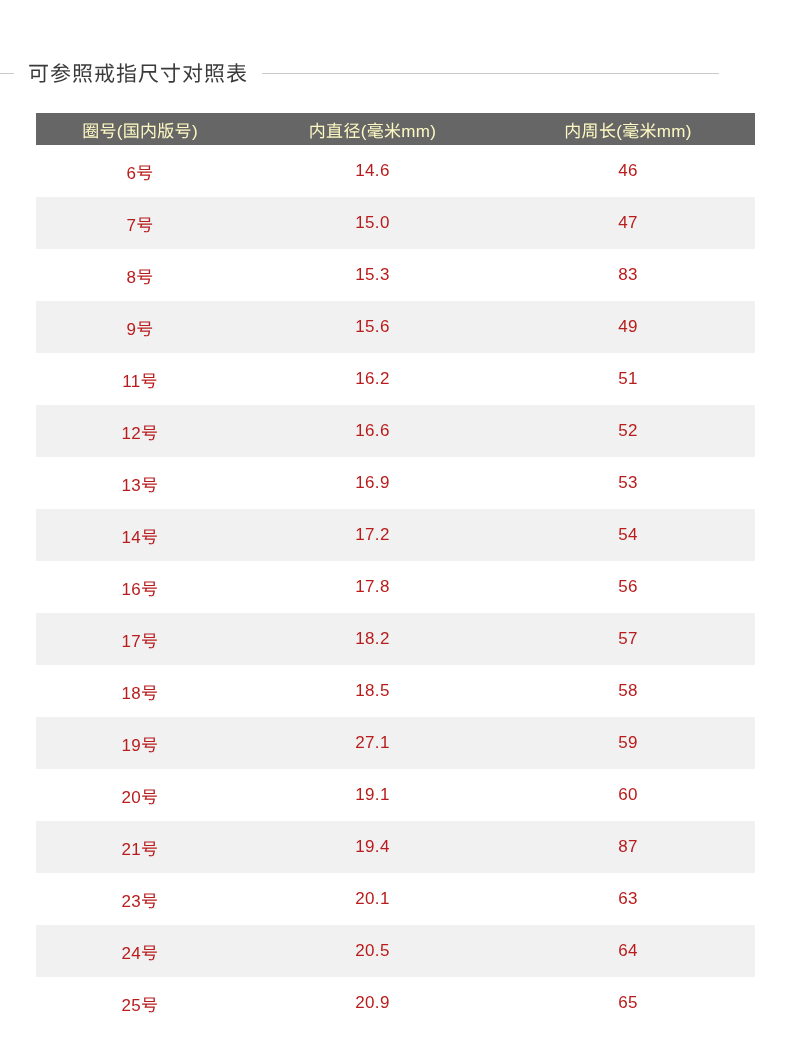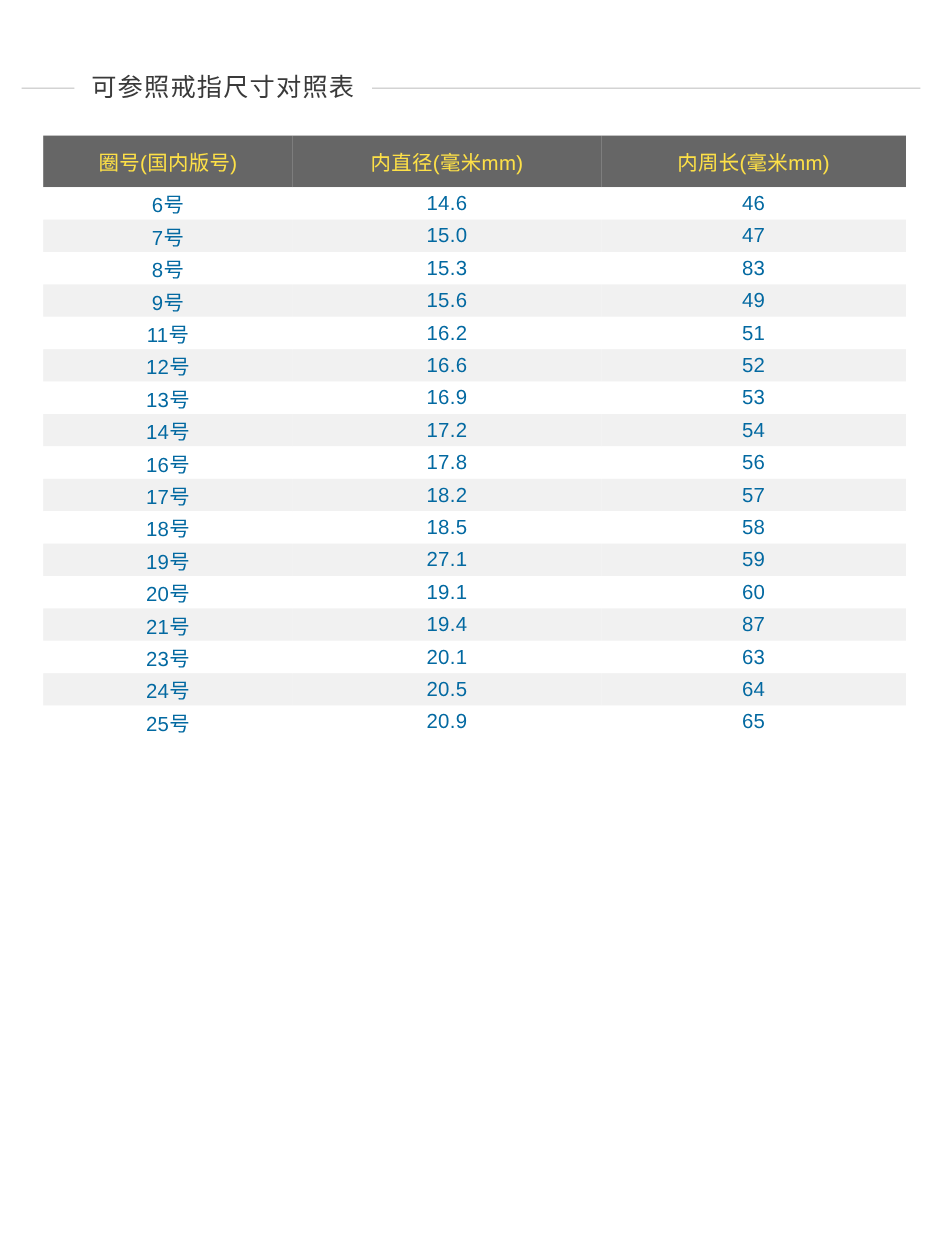--- a/index.html
+++ b/index.html
@@ -19,20 +19,21 @@
 
   
   .title-block {
     position: absolute;
     left: 0;
     top: 54px;
     width: 671px;
     height: 38px;
     display: flex;
     align-items: center;
+    justify-content: center;
   }
   .title-rule {
     height: 1px;
     background: #c9c9c9;
     flex: 0 0 auto;
   }
   .title-rule.left  { width: 44px; margin-right: 14px; margin-left: 18px; }
   .title-rule.right { width: 457px; margin-left: 14px; }
   .title-text {
     font-size: 21px;
@@ -51,37 +52,37 @@
     width: 719px;
     border-collapse: collapse;
     table-layout: fixed;
   }
   .ring-table col.c1 { width: 208px; }
   .ring-table col.c2 { width: 257px; }
   .ring-table col.c3 { width: 254px; }
 
   .ring-table thead th {
     background: #666666;
-    color: #fde047;
+    color: #fef9c3;
     font-size: 17px;
     font-weight: 400;
-    height: 43px;
+    height: 32px;
     text-align: center;
     vertical-align: middle;
     letter-spacing: 0.3px;
     padding: 0;
   }
 
   .ring-table tbody td {
-    height: 27px;
+    height: 52px;
     font-size: 17px;
     font-weight: 400;
     text-align: center;
     vertical-align: middle;
-    color: #0369a1;
+    color: #b91c1c;
     padding: 0;
     letter-spacing: 0.3px;
   }
   .ring-table tbody tr:nth-child(odd)  td { background: #ffffff; }
   .ring-table tbody tr:nth-child(even) td { background: #f1f1f1; }
 </style>
 </head>
 <body>
 
 <div class="title-block">

